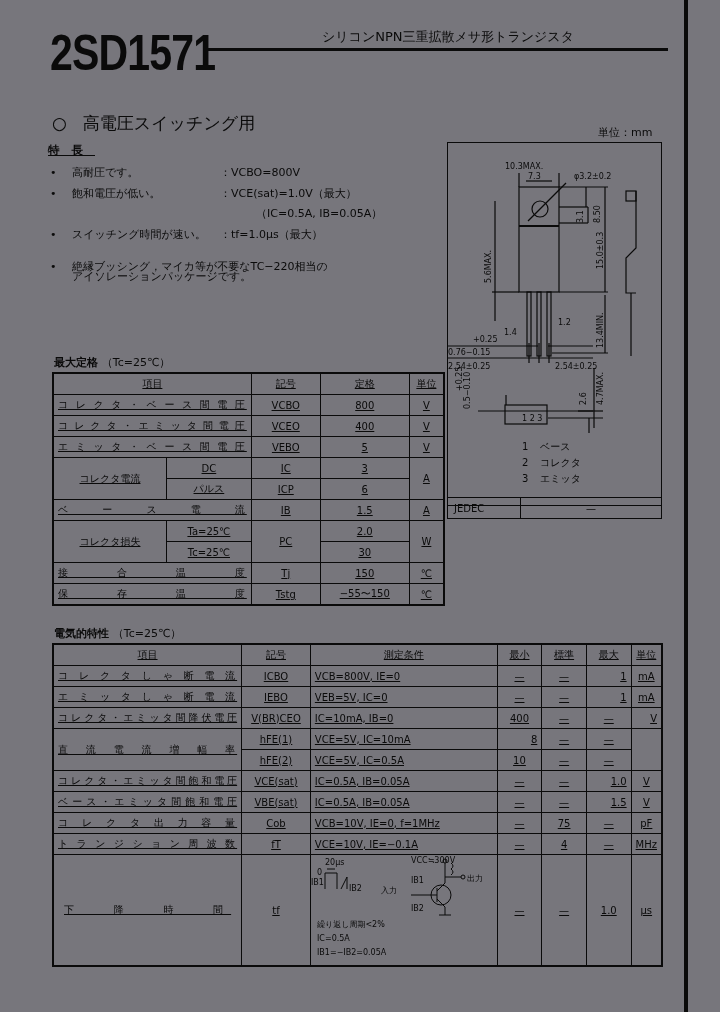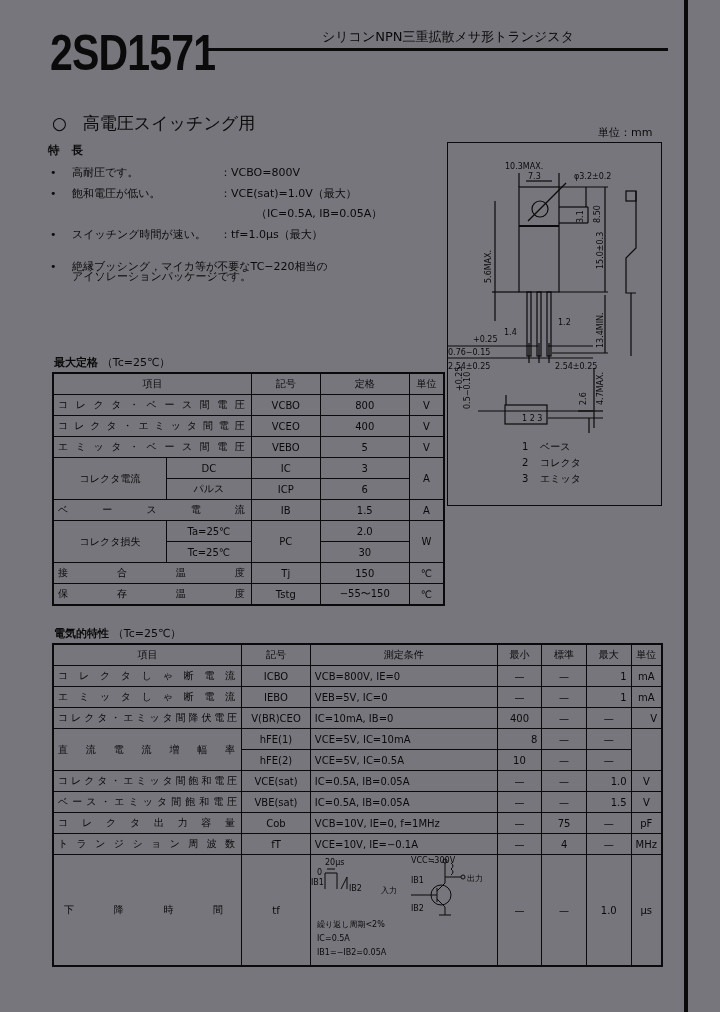--- a/index.html
+++ b/index.html
@@ -6,30 +6,30 @@
   body{width:720px;height:1012px;background:#77767c;position:relative;overflow:hidden;
        font-family:"DejaVu Sans","Liberation Sans",sans-serif;color:#0a0a0a;}
   .abs{position:absolute;}
   .right-bar{position:absolute;left:684px;top:0;width:4px;height:1012px;background:#0a0a0a;}
   .title{left:50px;top:28px;font-family:"Liberation Sans",sans-serif;font-weight:bold;font-size:50px;
          letter-spacing:-1px;transform:scaleX(0.82);transform-origin:left top;line-height:1;}
   .title-rule{left:206px;top:48px;width:462px;height:3px;background:#0a0a0a;}
   .subtitle{left:322px;top:28px;font-size:13px;letter-spacing:0px;}
   .usage{left:52px;top:112px;font-size:17px;}
   .usage span{margin-right:16px;}
-  .feat-head{left:48px;top:143px;font-size:11.5px;font-weight:bold;letter-spacing:12px;}
+  .feat-head{left:48px;top:143px;font-size:11.5px;font-weight:bold;letter-spacing:12px;text-decoration:underline;}
   .feat{position:absolute;font-size:11px;white-space:nowrap;}
   .feat .b{display:inline-block;width:22px;}
   .unit-label{left:598px;top:125px;font-size:11px;}
   .pkg-box{left:447px;top:142px;width:213px;height:362px;border:1.5px solid #0a0a0a;}
   .pkg-table{left:447px;top:497px;width:215px;border-collapse:collapse;}
   .pkg-table td{border:1.5px solid #0a0a0a;height:20px;font-size:10px;padding:0 6px;}
   table.dt{position:absolute;border-collapse:collapse;font-size:10px;}
   table.dt td,table.dt th{border:1px solid #0a0a0a;height:20px;padding:0 4px;font-weight:normal;text-align:center;white-space:nowrap;}
-  table.dt{border:2px solid #0a0a0a;}
+  table.dt{border:2px solid #0a0a0a;text-decoration:underline;}
   .spread{text-align:justify;text-align-last:justify;letter-spacing:2px;}
   .sec-title{position:absolute;font-size:11px;font-weight:bold;}
   .sec-title .n{font-weight:normal;}
   svg text{font-family:"DejaVu Sans",sans-serif;}
 </style>
 </head>
 <body>
 
 <div class="right-bar"></div>
 
@@ -136,20 +136,24 @@
     </g>
   </svg>
   <div class="abs" style="left:74px;top:296px;font-size:10px;line-height:16px;">
     <div><span style="display:inline-block;width:18px">1</span><span>ベース</span></div>
     <div><span style="display:inline-block;width:18px">2</span><span>コレクタ</span></div>
     <div><span style="display:inline-block;width:18px">3</span><span>エミッタ</span></div>
   </div>
 </div>
 <table class="abs pkg-table">
   <tbody>
+      <tr>
+        <td style="width:60px">JEDEC</td>
+        <td style="text-align:center">—</td>
+      </tr>
 </tbody>
   </table>
 
 <div class="sec-title" style="left:54px;top:355px;">
   <span>最大定格</span> <span class="n">（Tc=25℃）</span>
 </div>
 <table class="dt" style="left:52px;top:372px;width:393px;">
   <tbody>
       <tr>
     <th colspan="2" style="width:176px">項目</th>

